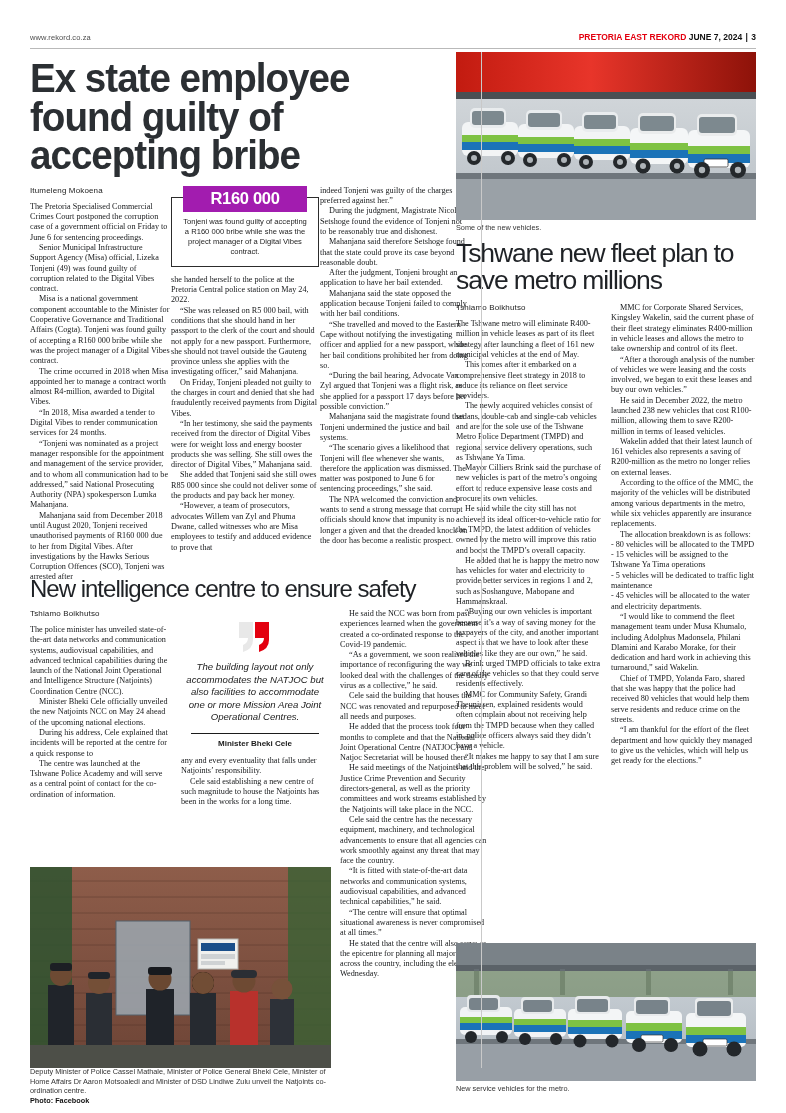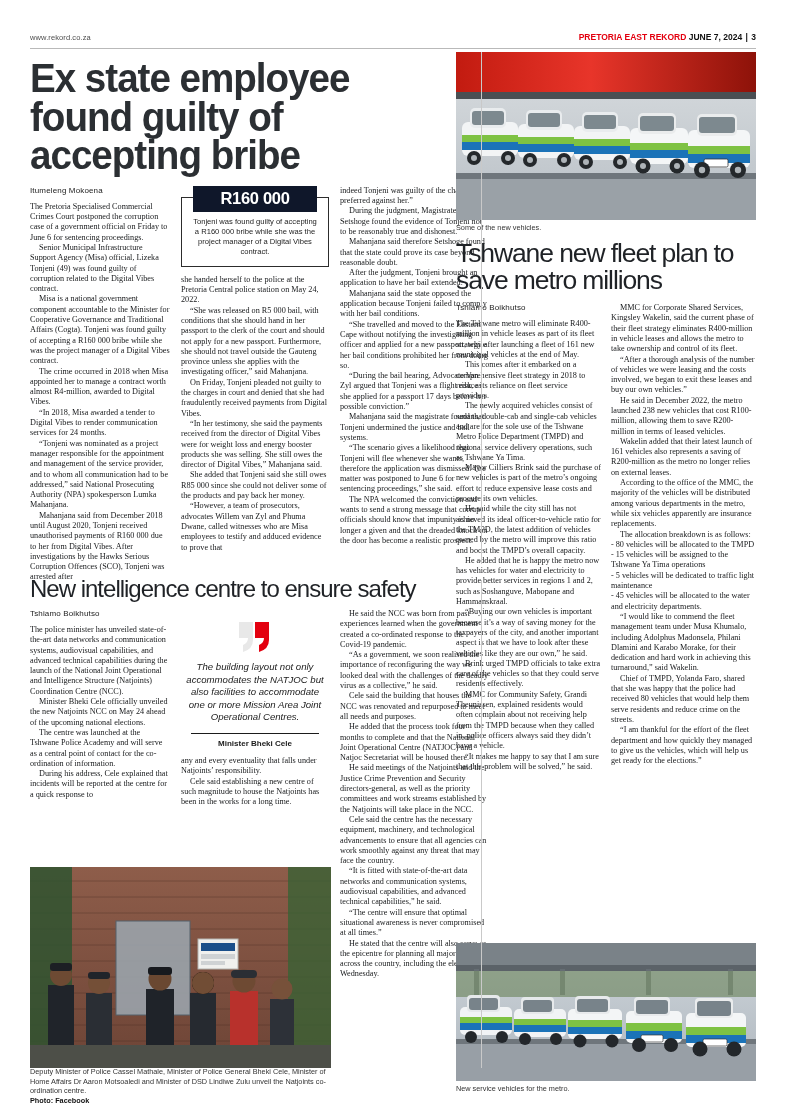--- a/index.html
+++ b/index.html
@@ -47,37 +47,37 @@
     text-align: left; hyphens: none;
   }
   .body-col p + p { text-indent: 9px; }
 
   
   .a1 { position: relative; padding-top: 10px; }
   .a1-head { font-size: 41.5px; width: 452px; }
   .a1-grid {
     display: grid;
     grid-template-columns: 140px 148px 148px;
-    column-gap: 11px;
+    column-gap: 1px;
     width: 452px;
     margin-top: 11px;
   }
   .a1 .byline { margin-bottom: 7px; display:block; }
 
   
   .factbox { margin-bottom: 8px; }
   .factbox-inner {
     border: 1px solid #2c2c2c;
     padding: 19px 8px 9px;
     position: relative;
     margin-top: 11px;
   }
   .factbox-amount {
     position: absolute; top: -12px; left: 11px; right: 11px;
-    background: #0f172a; color: #ffffff;
+    background: #a21caf; color: #ffffff;
     font-family: "Liberation Sans", sans-serif;
     font-weight: bold; font-size: 16.5px; text-align: center;
     padding: 3px 0 4px; letter-spacing: -0.3px;
   }
   .factbox-text {
     font-family: "Liberation Sans", sans-serif;
     font-size: 7.6px; line-height: 10px; text-align: center; color: #1d1d1d;
   }
 
   
@@ -319,22 +319,22 @@
   </div>
 
   <div class="a3">
     <h2 class="a3-head">New intelligence centre to ensure safety</h2>
     <div class="a3-grid">
 
       <div class="body-col">
         <span class="byline" style="display:block;margin-bottom:7px;">Tshiamo Boikhutso</span>
         <p>The police minister has unveiled state-of-the-art data networks and communication systems, audiovisual capabilities, and advanced technical capabilities during the launch of the National Joint Operational and Intelligence Structure (Natjoints) Coordination Centre (NCC).</p>
         <p>Minister Bheki Cele officially unveiled the new Natjoints NCC on May 24 ahead of the upcoming national elections.</p>
+        <p>During his address, Cele explained that incidents will be reported at the centre for a quick response to</p>
         <p>The centre was launched at the Tshwane Police Academy and will serve as a central point of contact for the co-ordination of information.</p>
-        <p>During his address, Cele explained that incidents will be reported at the centre for a quick response to</p>
       </div>
 
       <div class="body-col">
         <div class="pullquote">
           <svg class="quote-mark" width="32" height="30" viewBox="0 0 32 30">
             <path d="M0 0 H14 V18 Q14 27 4 30 V23 Q9 21 9 16 H0 Z" fill="#e8e8e8"></path>
             <path d="M16 0 H30 V18 Q30 27 20 30 V23 Q25 21 25 16 H16 Z" fill="#e3000f"></path>
           </svg>
           <div class="pullquote-text">The building layout not only accommodates the NATJOC but also facilities to accommodate one or more Mission Area Joint Operational Centres.</div>
           <div class="pullquote-rule"></div>

